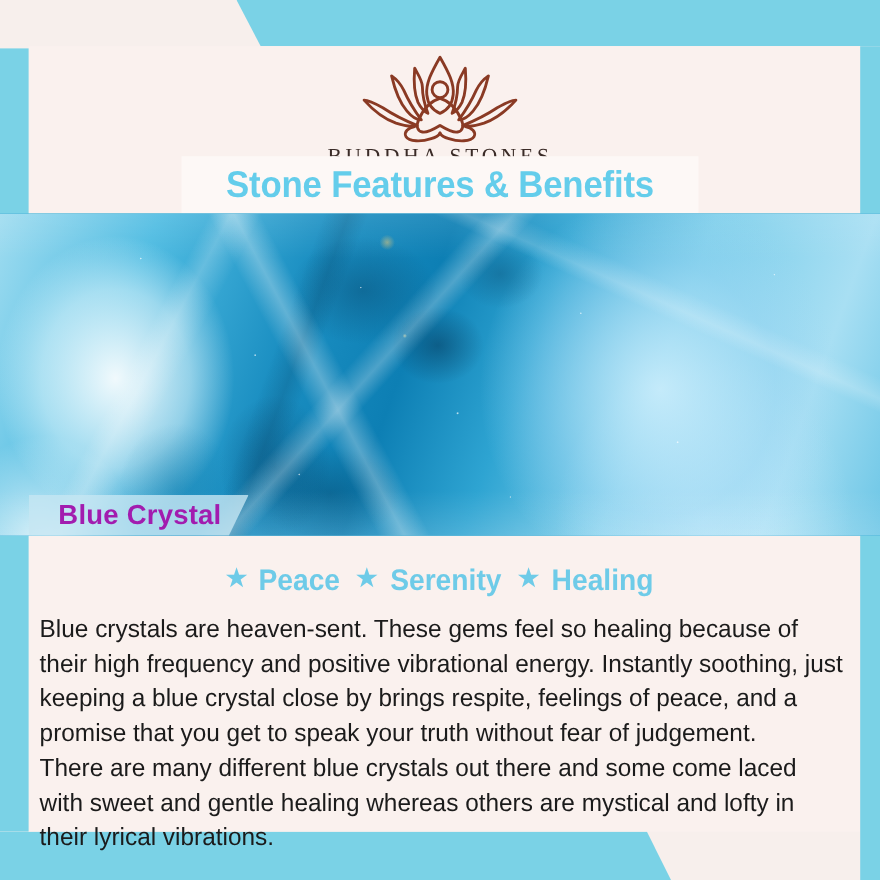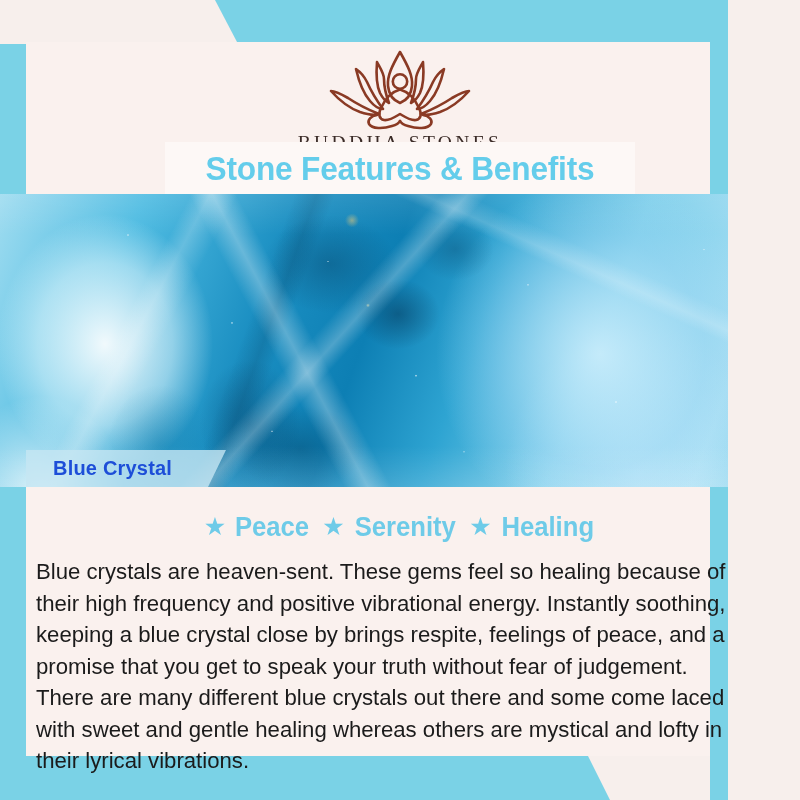--- a/index.html
+++ b/index.html
@@ -5,21 +5,21 @@
 <style>
   html,body{margin:0;padding:0;}
   body{
     width:800px;height:800px;
     font-family:"Liberation Sans","DejaVu Sans",sans-serif;
     background:#f7efec;
     overflow:hidden;
   }
   #card{
     position:relative;
-    width:728px;height:800px;
+    width:800px;height:800px;
     background:#f7efec;
     overflow:hidden;
   }
 
   
   .deco{position:absolute;pointer-events:none;}
   #deco-top-right{
     top:0;left:0;width:800px;height:42px;
     background:#7ad2e6;
     clip-path:polygon(215px 0, 800px 0, 800px 42px, 237px 42px);
@@ -128,22 +128,22 @@
   
   #crystal-badge{
     position:absolute;left:26px;top:450px;
     height:37px;width:200px;
     background:rgba(197,230,242,.80);
     clip-path:polygon(0 0, 200px 0, 182px 37px, 0 37px);
     display:flex;align-items:center;
   }
   #crystal-badge-label{
     padding-left:27px;
-    color:#1d4ed8;
-    font-size:20px;
+    color:#a21caf;
+    font-size:25px;
     font-weight:bold;
     letter-spacing:.2px;
   }
 
   
   #benefits-row{
     position:absolute;left:0;top:512px;width:800px;
     display:flex;align-items:center;justify-content:center;
     gap:11px;
   }

